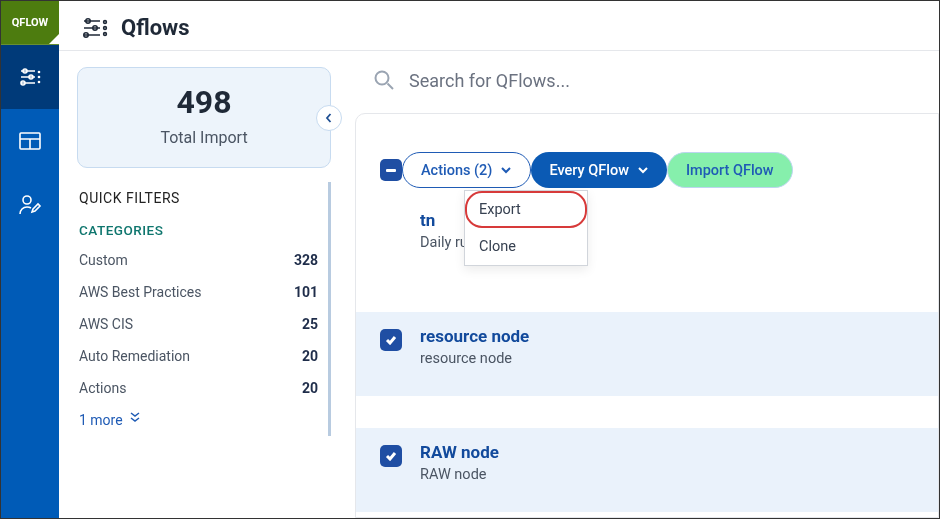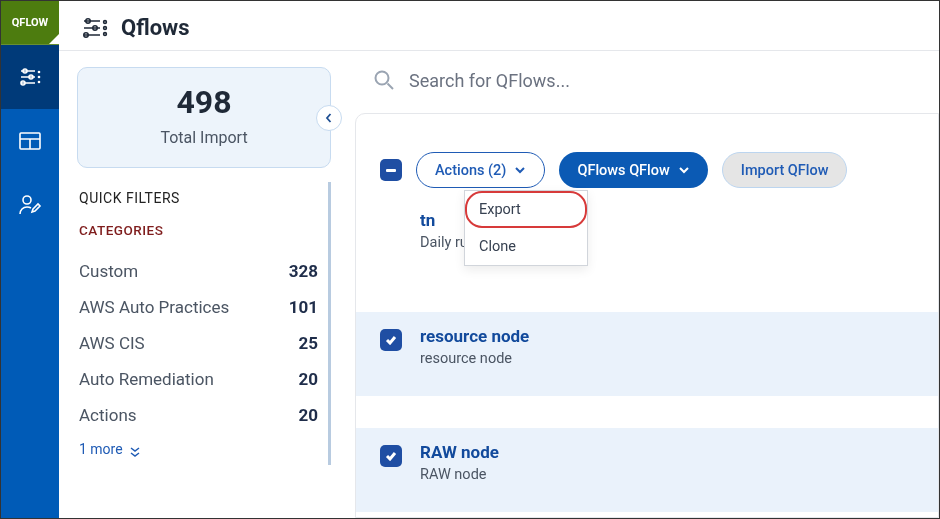--- a/index.html
+++ b/index.html
@@ -24,42 +24,42 @@
 
 
 .side { width: 290px; padding:16px 18px 10px; display:flex; flex-direction:column; gap:14px; }
 .total-card { position:relative; background:#edf4fb; border:1px solid #c7dbf0; border-radius:10px; padding:18px 20px 20px; text-align:center; }
 .total-card .num { font-size:32px; font-weight:700; color:#1f2937; line-height:1; }
 .total-card .lbl { margin-top:10px; font-size:16px; color:#4b5563; }
 .total-card .chev { position:absolute; right:-12px; top:50%; transform:translateY(-50%); width:26px; height:26px; border-radius:50%; background:#fff; border:1px solid #c7dbf0; display:flex; align-items:center; justify-content:center; color:#1f4f93; font-size:13px; cursor:pointer; }
 
 .filters { border-right:3px solid #b8cbe0; padding-right:8px; padding-top:8px; }
 .qh { font-size:14px; font-weight:400; letter-spacing:.5px; color:#222; margin-bottom:16px; padding-left:2px; }
-.cath { font-size:13.5px; font-weight:500; letter-spacing:.5px; color:#7f1d1d; margin-bottom:15px; padding-left:2px; }
-.cat-row { display:flex; justify-content:space-between; align-items:center; padding:8px 2px; font-size:17px; color:#4b5563; cursor:pointer; }
+.cath { font-size:13.5px; font-weight:500; letter-spacing:.5px; color:#0f766e; margin-bottom:6px; padding-left:2px; }
+.cat-row { display:flex; justify-content:space-between; align-items:center; padding:8px 2px; font-size:14px; color:#4b5563; cursor:pointer; }
 .cat-row .cnt { font-weight:700; color:#1f2d4a; }
-.more { display:flex; align-items:flex-end; gap:6px; color:#1f5bb5; font-size:14px; padding:8px 2px; cursor:pointer; }
+.more { display:flex; align-items:flex-start; gap:6px; color:#1f5bb5; font-size:14px; padding:8px 2px; cursor:pointer; }
 .more svg { stroke:#1f5bb5; }
 
 
 .content { flex:1; display:flex; flex-direction:column; }
 .searchbar { display:flex; align-items:flex-end; gap:14px; padding:18px 24px 22px; }
 .searchbar svg { stroke:#9aa4b2; fill:none; stroke-width:2; }
 .searchbar input { border:none; outline:none; font-size:18px; color:#374151; flex:1; }
 .searchbar input::placeholder { color:#6b7280; }
 
 .list-wrap { flex:1; border:1px solid #e5e7eb; border-radius:10px 0 0 0; margin-left:6px; padding:0 0 0 0; overflow:hidden; position:relative; }
-.toolbar { display:flex; align-items:center; gap:14px; padding:38px 24px 18px; position:relative; }
+.toolbar { display:flex; align-items:center; padding:38px 24px 18px; position:relative; }
 .mini-check { width:22px; height:22px; border-radius:5px; background:#1f4ea3; display:flex; align-items:center; justify-content:center; cursor:pointer; }
 .mini-check .dash { width:10px; height:3px; background:#fff; border-radius:1px; }
 
 .btn { display:inline-flex; align-items:center; gap:8px; height:36px; padding:0 18px; border-radius:18px; font-size:14.5px; font-weight:500; cursor:pointer; white-space:nowrap; }
 .btn-outline { border:1.5px solid #1f5bb5; color:#1f5bb5; background:#fff; }
 .btn-primary { background:#0b5ab4; color:#fff; }
-.btn-soft { background:#e5e5e5; border:1.5px solid #bcd5ef; color:#1f5bb5; }
+.btn-soft { background:#86efac; border:1.5px solid #bcd5ef; color:#1f5bb5; }
 .btn svg { stroke:currentColor; fill:none; stroke-width:2; }
 
 .dropdown { position:absolute; top:76px; left:108px; width:124px; background:#fff; border:1px solid #d1d5db; box-shadow:0 4px 10px rgba(0,0,0,.08); z-index:5; }
 .dd-item { padding:10px 14px; font-size:14.5px; color:#374151; cursor:pointer; }
 .dd-item.hl { outline:2px solid #d73a3a; outline-offset:-2px;border-radius:17px; }
 
 .rows { display:flex; flex-direction:column; }
 .row { display:flex; align-items:flex-start; gap:18px; padding:14px 24px 29px; }
 .row.sel { background:#eaf2fb;margin-top:32px; }
 .row .ck { margin-top:3px; width:22px; height:22px; border-radius:5px; background:#1f4ea3; display:flex; align-items:center; justify-content:center; flex-shrink:0; }
@@ -134,21 +134,21 @@
 
         <div class="filters">
           <div class="qh">QUICK FILTERS</div>
           <div class="cath">CATEGORIES</div>
 
           <div class="cat-row">
             <span>Custom</span>
             <span class="cnt">328</span>
           </div>
           <div class="cat-row">
-            <span>AWS Auto Practices</span>
+            <span>AWS Best Practices</span>
             <span class="cnt">101</span>
           </div>
           <div class="cat-row">
             <span>AWS CIS</span>
             <span class="cnt">25</span>
           </div>
           <div class="cat-row">
             <span>Auto Remediation</span>
             <span class="cnt">20</span>
           </div>
@@ -182,21 +182,21 @@
               </div>
 
             <div class="btn btn-outline">
               <span>Actions (2)</span>
               <svg width="12" height="8" viewBox="0 0 12 8">
                   <path d="M2 2l4 4 4-4"></path>
                 </svg>
             </div>
 
             <div class="btn btn-primary">
-              <span>QFlows QFlow</span>
+              <span>Every QFlow</span>
               <svg width="12" height="8" viewBox="0 0 12 8">
                   <path d="M2 2l4 4 4-4"></path>
                 </svg>
             </div>
 
             <div class="btn btn-soft">
               <span>Import QFlow</span>
             </div>
 
             <div class="dropdown">

